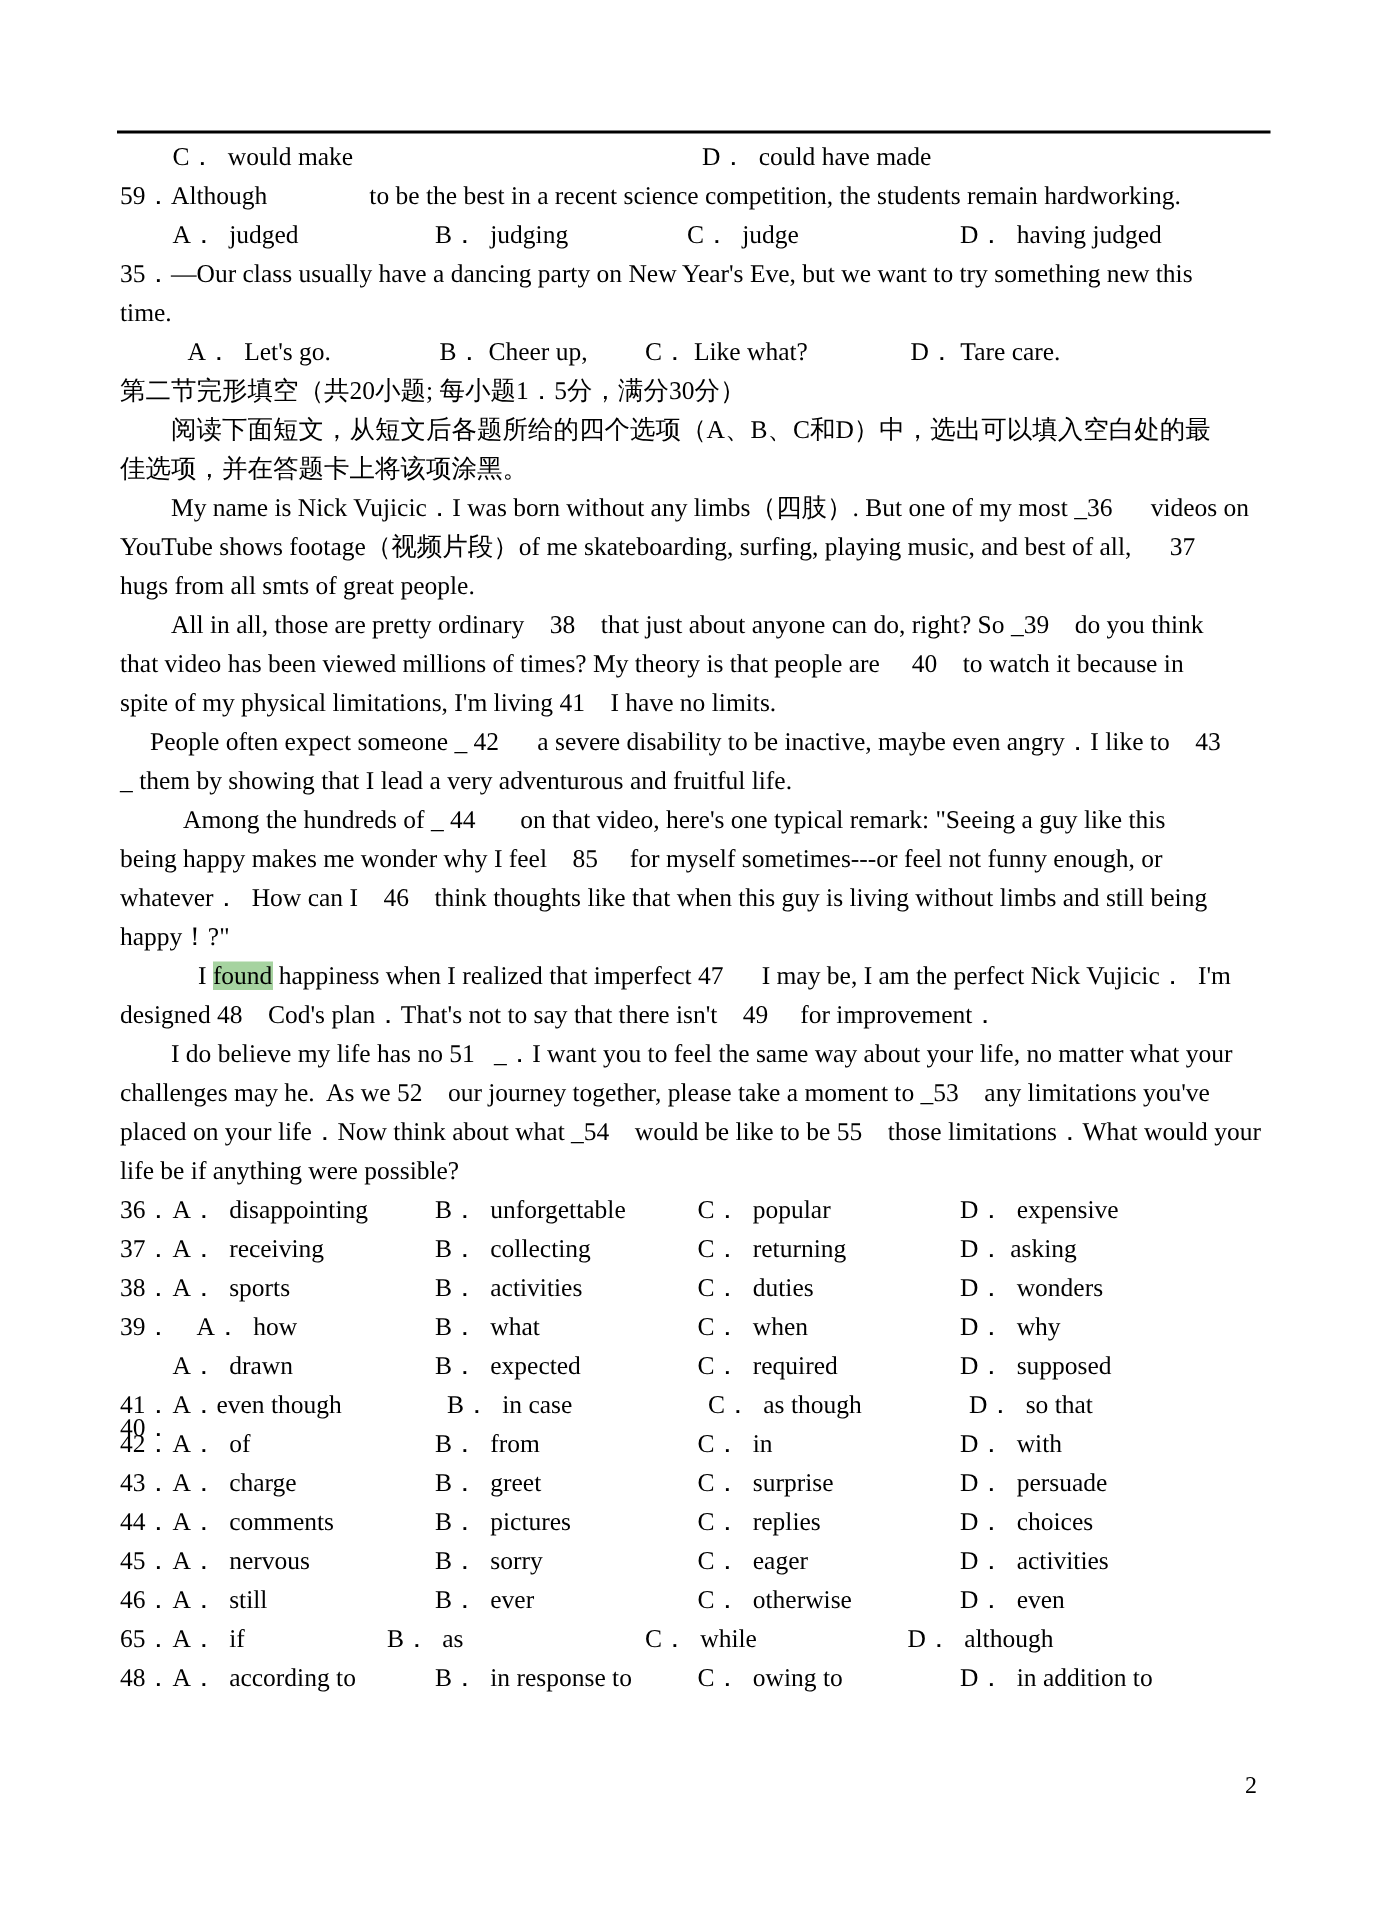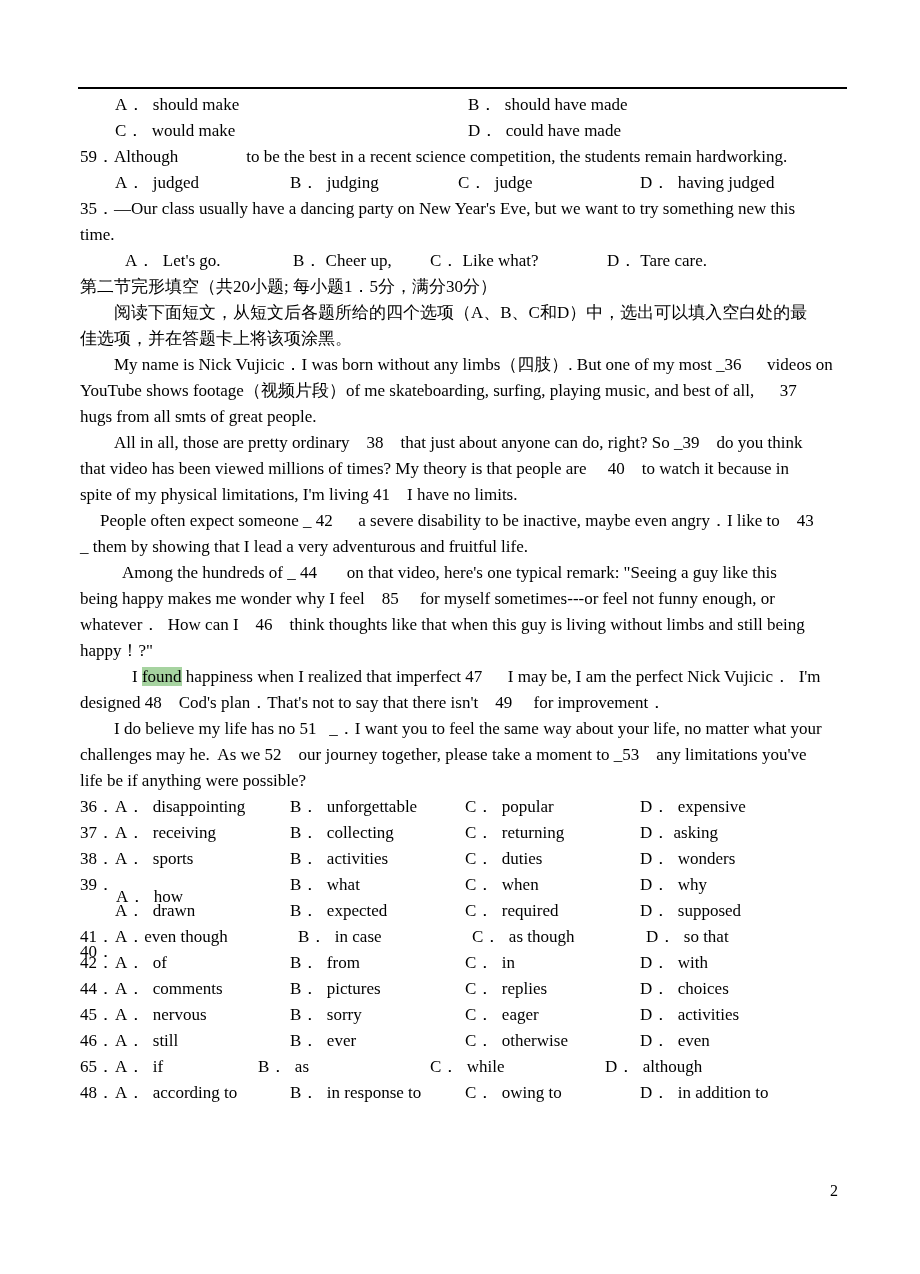--- a/index.html
+++ b/index.html
@@ -30,21 +30,20 @@
     position:absolute; right:82px; top:1180px;
     font-size:16px; line-height:22px;
   }
 </style>
 </head>
 <body>
 
 <div class="page">
   <div class="rule"></div>
   <div class="content" id="content">
-      <div class="line"><span class="col" style="left: 35px;">A．  should make</span><span class="col" style="left: 388px;">B．  should have made</span></div>
       <div class="line"><span class="col" style="left: 35px;">C．  would make</span><span class="col" style="left: 388px;">D．  could have made</span></div>
       <div class="line"><span>59．Although                to be the best in a recent science competition, the students remain hardworking.</span></div>
       <div class="line"><span class="col" style="left: 35px;">A．  judged</span><span class="col" style="left: 210px;">B．  judging</span><span class="col" style="left: 378px;">C．  judge</span><span class="col" style="left: 560px;">D．  having judged</span></div>
       <div class="line"><span>35．—Our class usually have a dancing party on New Year's Eve, but we want to try something new this</span></div>
       <div class="line"><span>time.</span></div>
       <div class="line"><span class="col" style="left: 45px;">A．  Let's go.</span><span class="col" style="left: 213px;">B． Cheer up,</span><span class="col" style="left: 350px;">C． Like what?</span><span class="col" style="left: 527px;">D． Tare care.</span></div>
       <div class="line"><span>第二节完形填空（共20小题; 每小题1．5分，满分30分）</span></div>
       <div class="line" style="padding-left: 34px;"><span>阅读下面短文，从短文后各题所给的四个选项（A、B、C和D）中，选出可以填入空白处的最</span></div>
       <div class="line"><span>佳选项，并在答题卡上将该项涂黑。</span></div>
       <div class="line" style="padding-left: 34px;"><span>My name is Nick Vujicic．I was born without any limbs（四肢）. But one of my most _36      videos on</span></div>
@@ -56,28 +55,30 @@
       <div class="line" style="padding-left: 20px;"><span>People often expect someone _ 42      a severe disability to be inactive, maybe even angry．I like to    43</span></div>
       <div class="line"><span>_ them by showing that I lead a very adventurous and fruitful life.</span></div>
       <div class="line" style="padding-left: 42px;"><span>Among the hundreds of _ 44       on that video, here's one typical remark: "Seeing a guy like this</span></div>
       <div class="line"><span>being happy makes me wonder why I feel    85     for myself sometimes---or feel not funny enough, or</span></div>
       <div class="line"><span>whatever．  How can I    46    think thoughts like that when this guy is living without limbs and still being</span></div>
       <div class="line"><span>happy！?"</span></div>
       <div class="line" style="padding-left: 52px;"><span>I </span><span class="hl" style="background: rgb(166, 211, 160);">found</span><span> happiness when I realized that imperfect 47      I may be, I am the perfect Nick Vujicic．  I'm</span></div>
       <div class="line"><span>designed 48    Cod's plan．That's not to say that there isn't    49     for improvement．</span></div>
       <div class="line" style="padding-left: 34px;"><span>I do believe my life has no 51   _．I want you to feel the same way about your life, no matter what your</span></div>
       <div class="line"><span>challenges may he.  As we 52    our journey together, please take a moment to _53    any limitations you've</span></div>
+      <div class="line"><span>placed on your life．Now think about what _54    would be like to be 55    those limitations．What would your</span></div>
       <div class="line"><span>life be if anything were possible?</span></div>
       <div class="line"><span class="col" style="left: 0px;">36．</span><span class="col" style="left: 35px;">A．  disappointing</span><span class="col" style="left: 210px;">B．  unforgettable</span><span class="col" style="left: 385px;">C．  popular</span><span class="col" style="left: 560px;">D．  expensive</span></div>
       <div class="line"><span class="col" style="left: 0px;">37．</span><span class="col" style="left: 35px;">A．  receiving</span><span class="col" style="left: 210px;">B．  collecting</span><span class="col" style="left: 385px;">C．  returning</span><span class="col" style="left: 560px;">D． asking</span></div>
       <div class="line"><span class="col" style="left: 0px;">38．</span><span class="col" style="left: 35px;">A．  sports</span><span class="col" style="left: 210px;">B．  activities</span><span class="col" style="left: 385px;">C．  duties</span><span class="col" style="left: 560px;">D．  wonders</span></div>
-      <div class="line"><span class="col" style="left: 0px;">39．</span><span class="col" style="left: 36px; margin-top: 12px;">A．  how</span><span class="col" style="left: 210px;">B．  what</span><span class="col" style="left: 385px;">C．  when</span><span class="col" style="left: 560px;">D．  why</span></div>
+      <div class="line"><span class="col" style="left: 0px;">39．</span><span class="col" style="left: 51px;">A．  how</span><span class="col" style="left: 210px;">B．  what</span><span class="col" style="left: 385px;">C．  when</span><span class="col" style="left: 560px;">D．  why</span></div>
       <div class="line"><span class="col" style="left: 0px; margin-top: 41px;">40．</span><span class="col" style="left: 35px;">A．  drawn</span><span class="col" style="left: 210px;">B．  expected</span><span class="col" style="left: 385px;">C．  required</span><span class="col" style="left: 560px;">D．  supposed</span></div>
       <div class="line"><span class="col" style="left: 0px;">41．</span><span class="col" style="left: 35px;">A．even though</span><span class="col" style="left: 218px;">B．  in case</span><span class="col" style="left: 392px;">C．  as though</span><span class="col" style="left: 566px;">D．  so that</span></div>
       <div class="line"><span class="col" style="left: 0px;">42．</span><span class="col" style="left: 35px;">A．  of</span><span class="col" style="left: 210px;">B．  from</span><span class="col" style="left: 385px;">C．  in</span><span class="col" style="left: 560px;">D．  with</span></div>
+      <div class="line"><span class="col" style="left: 0px;">43．</span><span class="col" style="left: 35px;">A．  charge</span><span class="col" style="left: 210px;">B．  greet</span><span class="col" style="left: 385px;">C．  surprise</span><span class="col" style="left: 560px;">D．  persuade</span></div>
       <div class="line"><span class="col" style="left: 0px;">44．</span><span class="col" style="left: 35px;">A．  comments</span><span class="col" style="left: 210px;">B．  pictures</span><span class="col" style="left: 385px;">C．  replies</span><span class="col" style="left: 560px;">D．  choices</span></div>
       <div class="line"><span class="col" style="left: 0px;">45．</span><span class="col" style="left: 35px;">A．  nervous</span><span class="col" style="left: 210px;">B．  sorry</span><span class="col" style="left: 385px;">C．  eager</span><span class="col" style="left: 560px;">D．  activities</span></div>
       <div class="line"><span class="col" style="left: 0px;">46．</span><span class="col" style="left: 35px;">A．  still</span><span class="col" style="left: 210px;">B．  ever</span><span class="col" style="left: 385px;">C．  otherwise</span><span class="col" style="left: 560px;">D．  even</span></div>
       <div class="line"><span class="col" style="left: 0px;">65．</span><span class="col" style="left: 35px;">A．  if</span><span class="col" style="left: 178px;">B．  as</span><span class="col" style="left: 350px;">C．  while</span><span class="col" style="left: 525px;">D．  although</span></div>
       <div class="line"><span class="col" style="left: 0px;">48．</span><span class="col" style="left: 35px;">A．  according to</span><span class="col" style="left: 210px;">B．  in response to</span><span class="col" style="left: 385px;">C．  owing to</span><span class="col" style="left: 560px;">D．  in addition to</span></div>
     </div>
   <div class="page-number">2</div>
 </div>
 
 </body></html>

